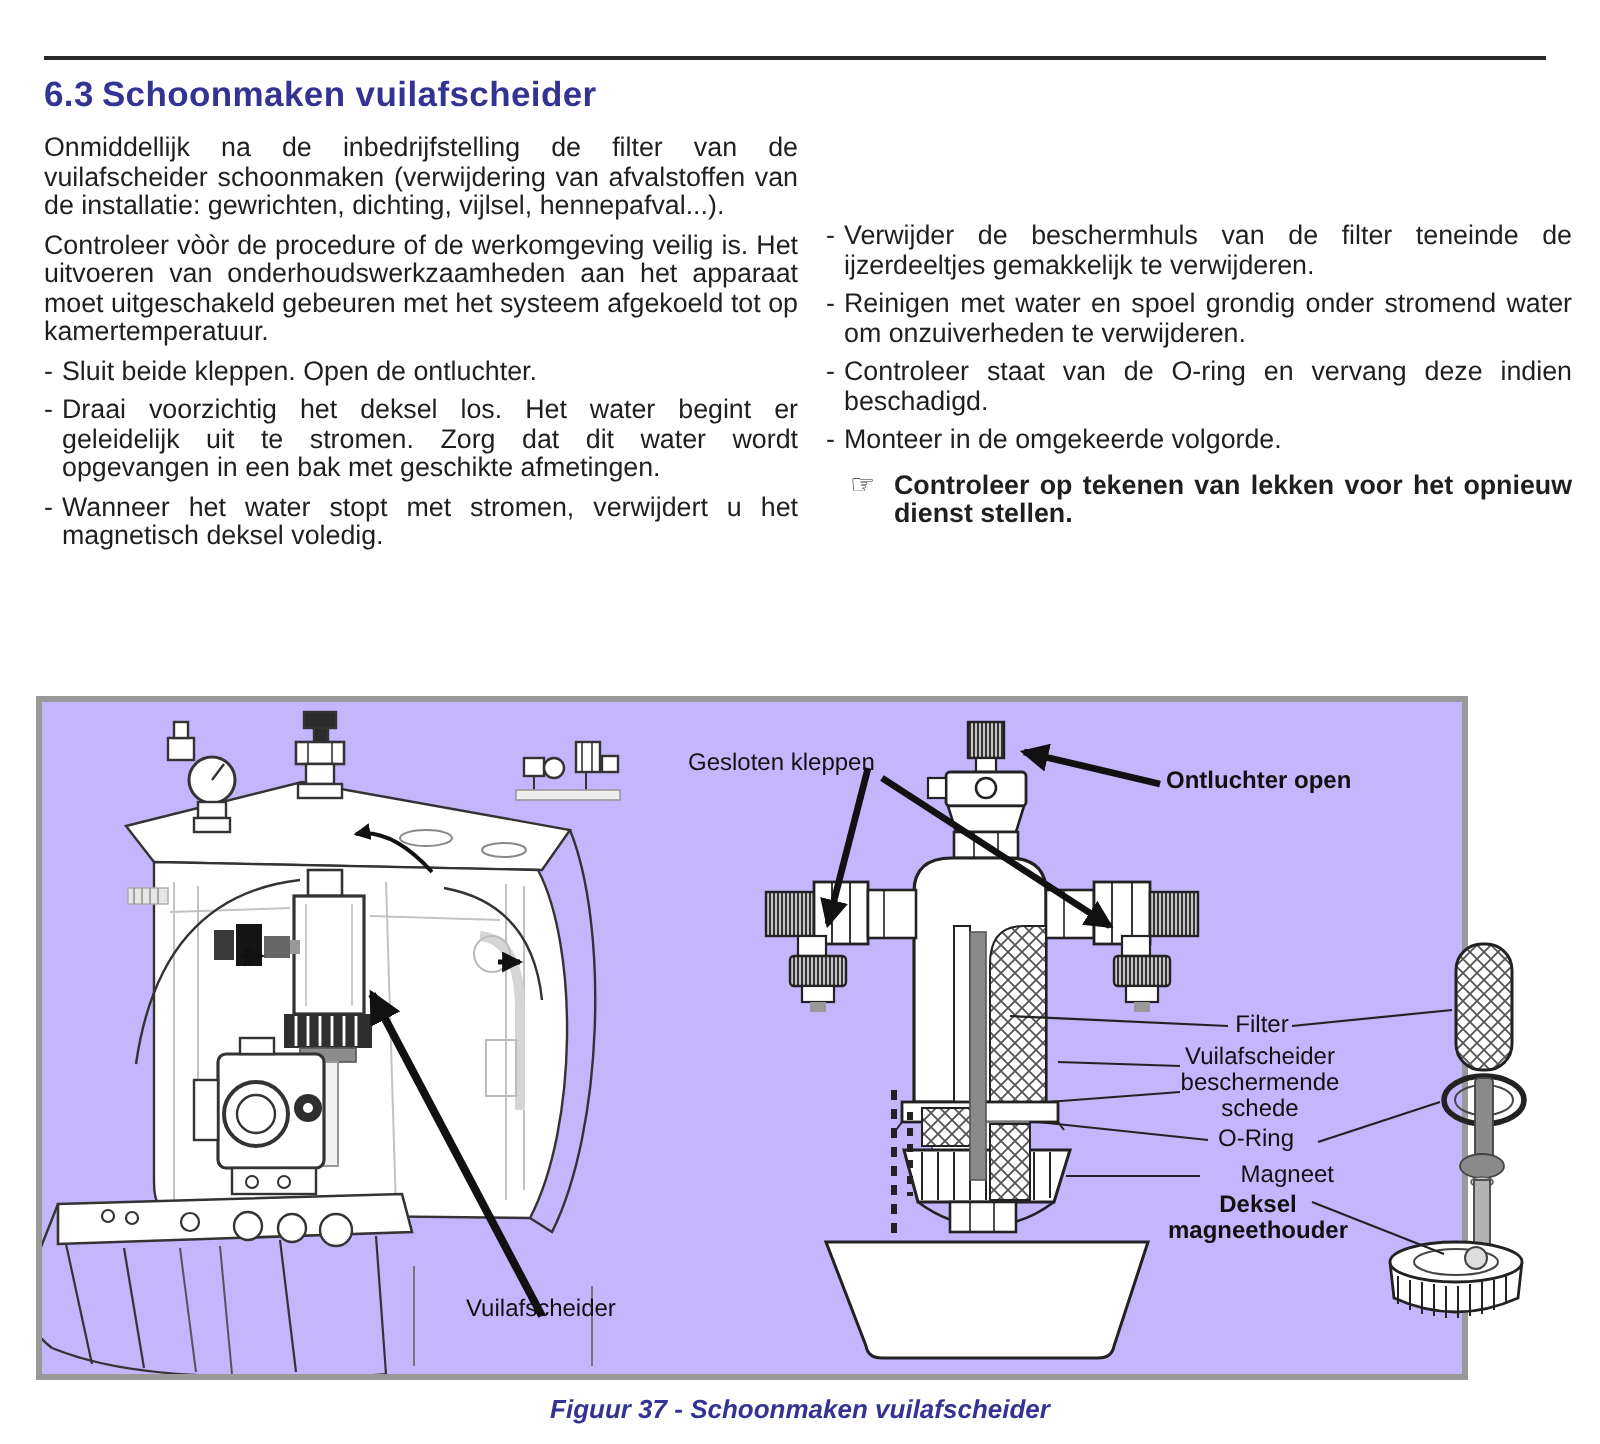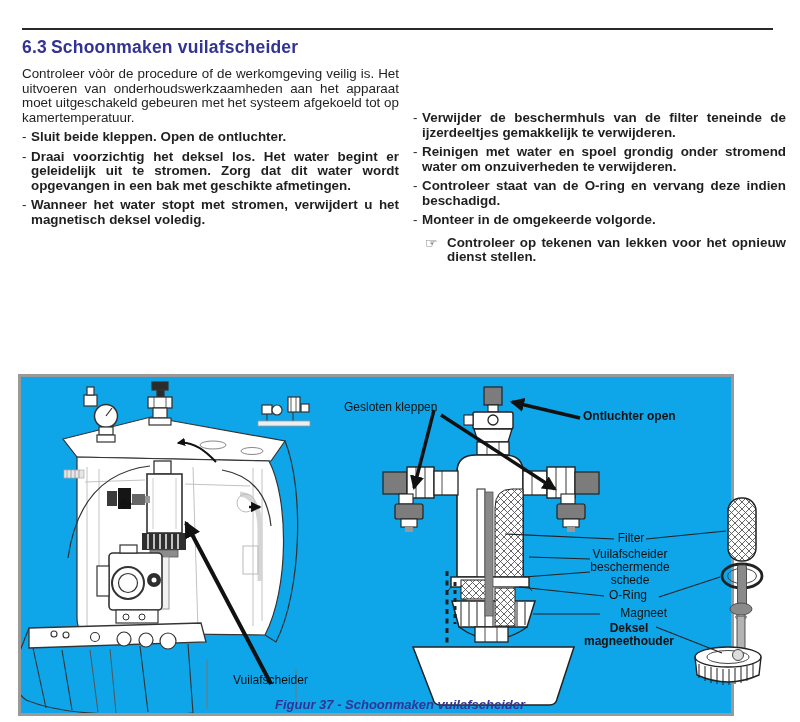--- a/index.html
+++ b/index.html
@@ -8,45 +8,46 @@
   .doc-header{position:absolute;left:22px;top:8px;font-size:13px;color:#1f1f1f;}
   .header-rule{position:absolute;left:22px;top:28px;width:751px;height:0;border-top:2px solid #2a2a2a;}
   .section-heading{position:absolute;left:22px;top:37px;margin:0;display:flex;gap:4px;
         font-size:17.5px;font-weight:bold;color:#333394;letter-spacing:0.2px;}
   .col{position:absolute;font-size:13.4px;line-height:14.5px;text-align:justify;}
   .col-left{left:22px;top:67px;width:377px;}
   .col-right{left:413px;top:111px;width:373px;}
   .para{margin:0 0 5px 0;}
   .li{display:flex;margin:0 0 5px 0;}
   .li .dash{flex:0 0 9px;}
-  .li .txt{flex:1;text-align:justify;font-weight:bold;}
+  .li .txt{flex:1;text-align:justify;}
   .note{display:flex;margin:8px 0 0 12px;font-weight:bold;}
   .note .hand{flex:0 0 22px;font-family:"DejaVu Sans",sans-serif;font-size:14px;}
   .note .txt{flex:1;text-align:justify;}
   .figure{position:absolute;left:18px;top:348px;width:716px;height:342px;
-        border:3px solid #999;box-sizing:border-box;background:#0ea5e9;margin-top:26px;}
+        border:3px solid #999;box-sizing:border-box;background:#c4b5fd;}
   .figure svg{position:absolute;left:0;top:0;}
   .fig-label{position:absolute;font-size:12px;line-height:13px;color:#111;text-align:center;}
   .fl-left{text-align:left;}
   .caption{position:absolute;left:0;top:697px;width:800px;text-align:center;
         font-size:13px;font-weight:bold;font-style:italic;color:#333394;}
 </style>
 </head>
 <body>
 
 <div class="page">
 
   <div class="header-rule"></div>
 
   <h1 class="section-heading">
     <span>6.3</span>
     <span>Schoonmaken vuilafscheider</span>
   </h1>
 
   <div class="col col-left">
+    <p class="para">Onmiddellijk na de inbedrijfstelling de filter van de vuilafscheider schoonmaken (verwijdering van afvalstoffen van de installatie: gewrichten, dichting, vijlsel, hennepafval...).</p>
     <p class="para">Controleer vòòr de procedure of de werkomgeving veilig is. Het uitvoeren van onderhoudswerkzaamheden aan het apparaat moet uitgeschakeld gebeuren met het systeem afgekoeld tot op kamertemperatuur.</p>
     <div class="li">
       <span class="dash">-</span>
       <span class="txt">Sluit beide kleppen. Open de ontluchter.</span>
     </div>
     <div class="li">
       <span class="dash">-</span>
       <span class="txt">Draai voorzichtig het deksel los. Het water begint er geleidelijk uit te stromen. Zorg dat dit water wordt opgevangen in een bak met geschikte afmetingen.</span>
     </div>
     <div class="li">

